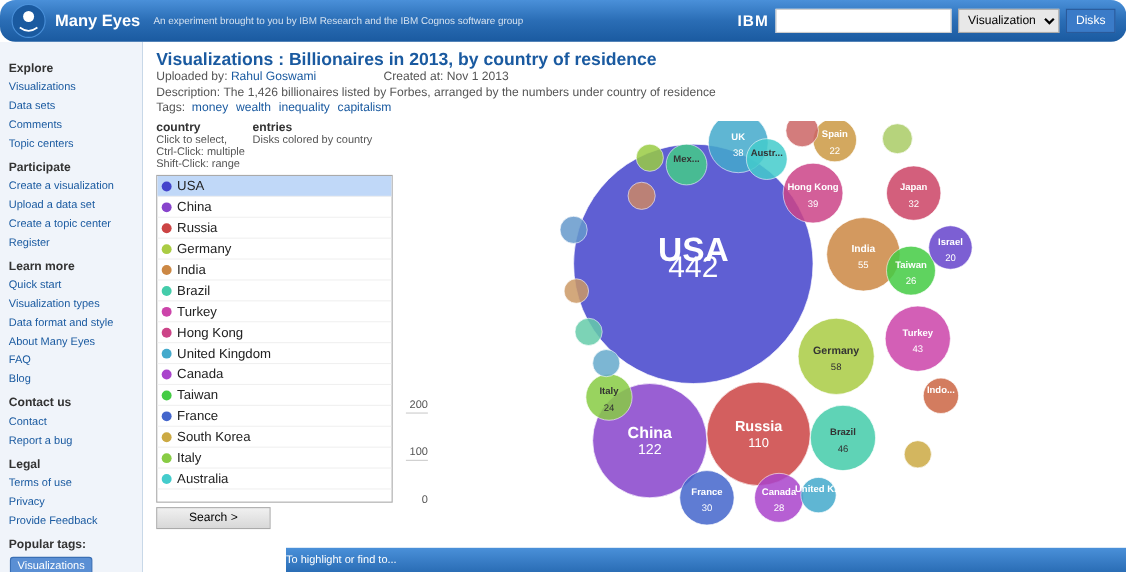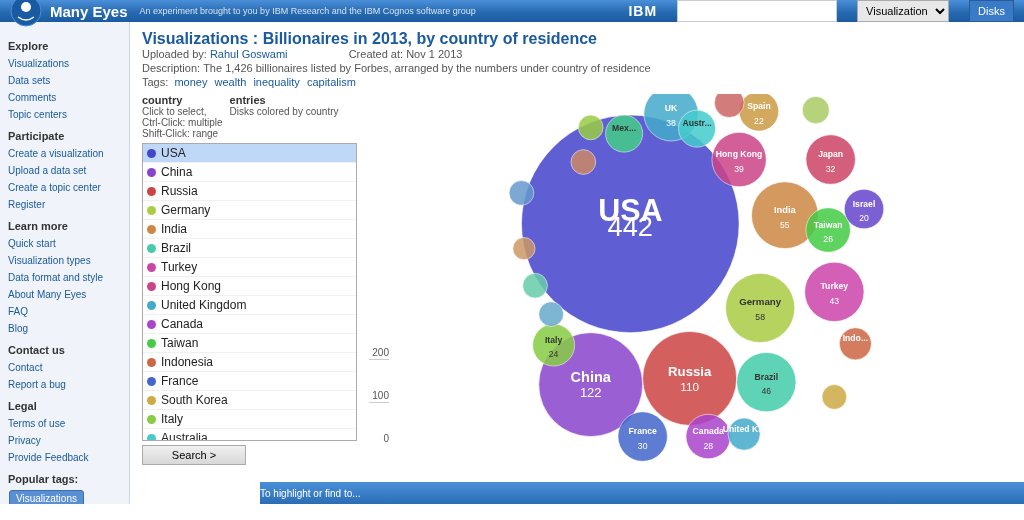--- a/index.html
+++ b/index.html
@@ -1,46 +1,47 @@
 <!DOCTYPE html>
 <html><head>
   <meta charset="utf-8">
   <style>
     * { margin: 0; padding: 0; box-sizing: border-box; }
     body { font-family: Arial, sans-serif; font-size: 12px; background: #fff; overflow: hidden; }
 
     
     #top-bar {
       background: linear-gradient(180deg, #4a90d9 0%, #2a6db5 50%, #1a5aa0 100%);
-      height: 22px;
+      height: 38px;
       display: flex;
       align-items: center;
       justify-content: space-between;
       padding: 0 10px;
       position: relative;
+      border-radius: 14px;
     }
     #top-bar .logo-area {
       display: flex;
       align-items: center;
       gap: 8px;
     }
     #top-bar .logo-text {
       color: #fff;
       font-size: 15px;
       font-weight: bold;
     }
     #top-bar .tagline {
       color: rgba(255,255,255,0.8);
       font-size: 9px;
       margin-left: 4px;
     }
     #top-bar .search-area {
       display: flex;
       align-items: center;
-      gap: 20px;
+      gap: 6px;
     }
     #top-bar .search-input {
       width: 160px;
       height: 22px;
       border: 1px solid #ccc;
       padding: 2px 5px;
       font-size: 11px;
       background: #fff;
     }
     #top-bar .viz-select {
@@ -416,24 +417,20 @@
               </div>
               <div class="country-item">
                 <div class="country-dot" style="background:#aa44cc"></div>
                 <span class="country-name">Canada</span>
               </div>
               <div class="country-item">
                 <div class="country-dot" style="background:#44cc44"></div>
                 <span class="country-name">Taiwan</span>
               </div>
               <div class="country-item">
-                <div class="country-dot" style="background:#cc6644"></div>
-                <span class="country-name">Indonesia</span>
-              </div>
-              <div class="country-item">
                 <div class="country-dot" style="background:#4466cc"></div>
                 <span class="country-name">France</span>
               </div>
               <div class="country-item">
                 <div class="country-dot" style="background:#ccaa44"></div>
                 <span class="country-name">South Korea</span>
               </div>
               <div class="country-item">
                 <div class="country-dot" style="background:#88cc44"></div>
                 <span class="country-name">Italy</span>

